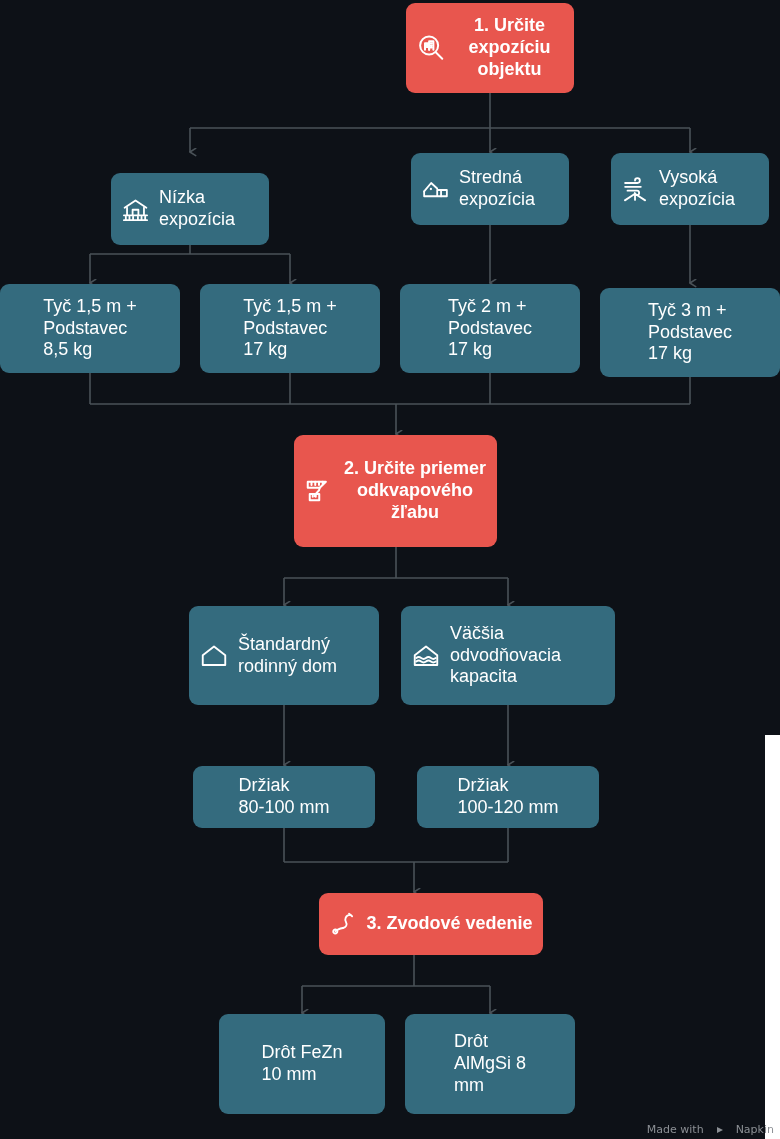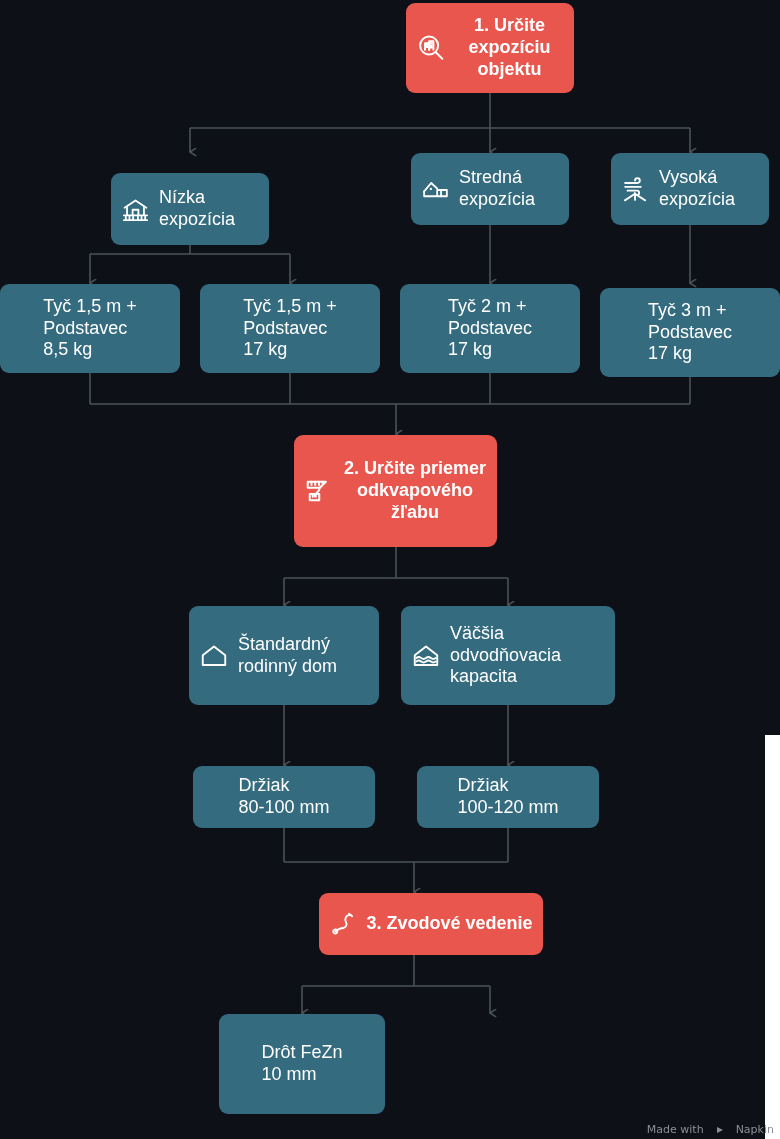--- a/index.html
+++ b/index.html
@@ -241,20 +241,25 @@
         <path d="M17.2 3.1 L19.8 5.4"></path>
       </svg>
     </span>
     <span class="txt lead">3. Zvodové vedenie</span>
   </div>
 
   <div class="node teal t18" style="left:219px;top:1014px;width:166px;height:100px;">
     <span class="txt ctr">Drôt FeZn
 10 mm</span>
   </div>
+  <div class="node teal t18" style="left:405px;top:1014px;width:170px;height:100px;">
+    <span class="txt ctr">Drôt
+AlMgSi 8
+mm</span>
+  </div>
 
   <div id="side-panel"></div>
 
   <div id="watermark">
     <span>Made with</span>
     <span class="play"></span>
     <span>Napkin</span>
   </div>
 
 </div>

